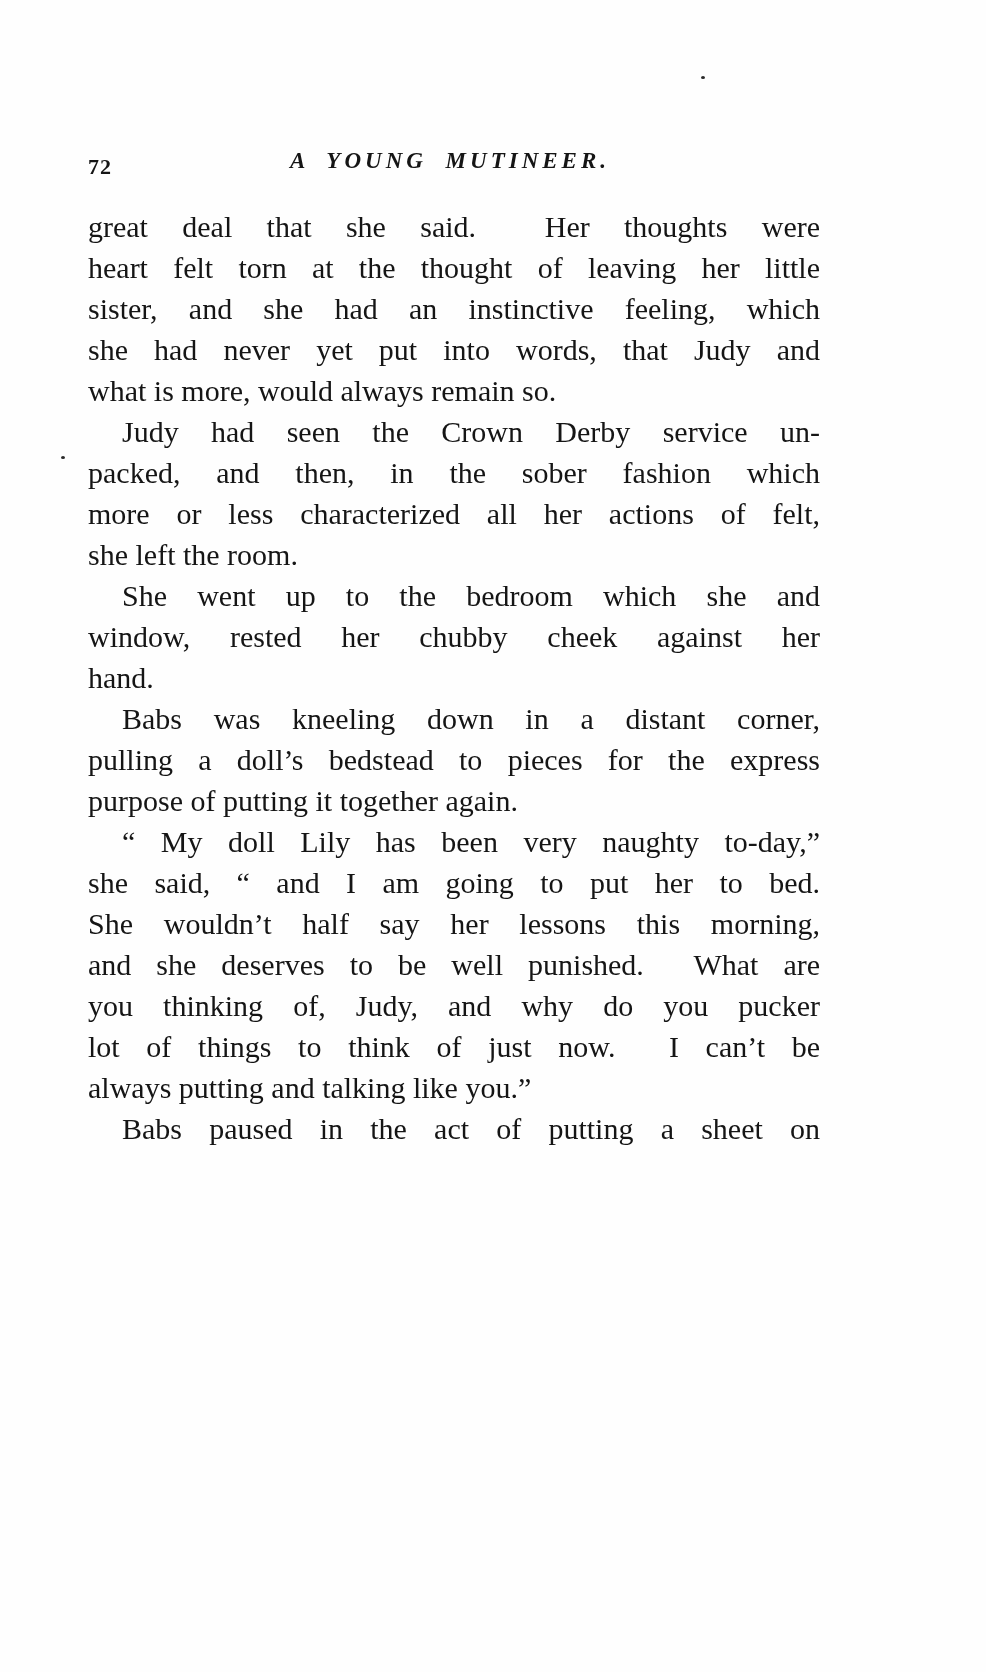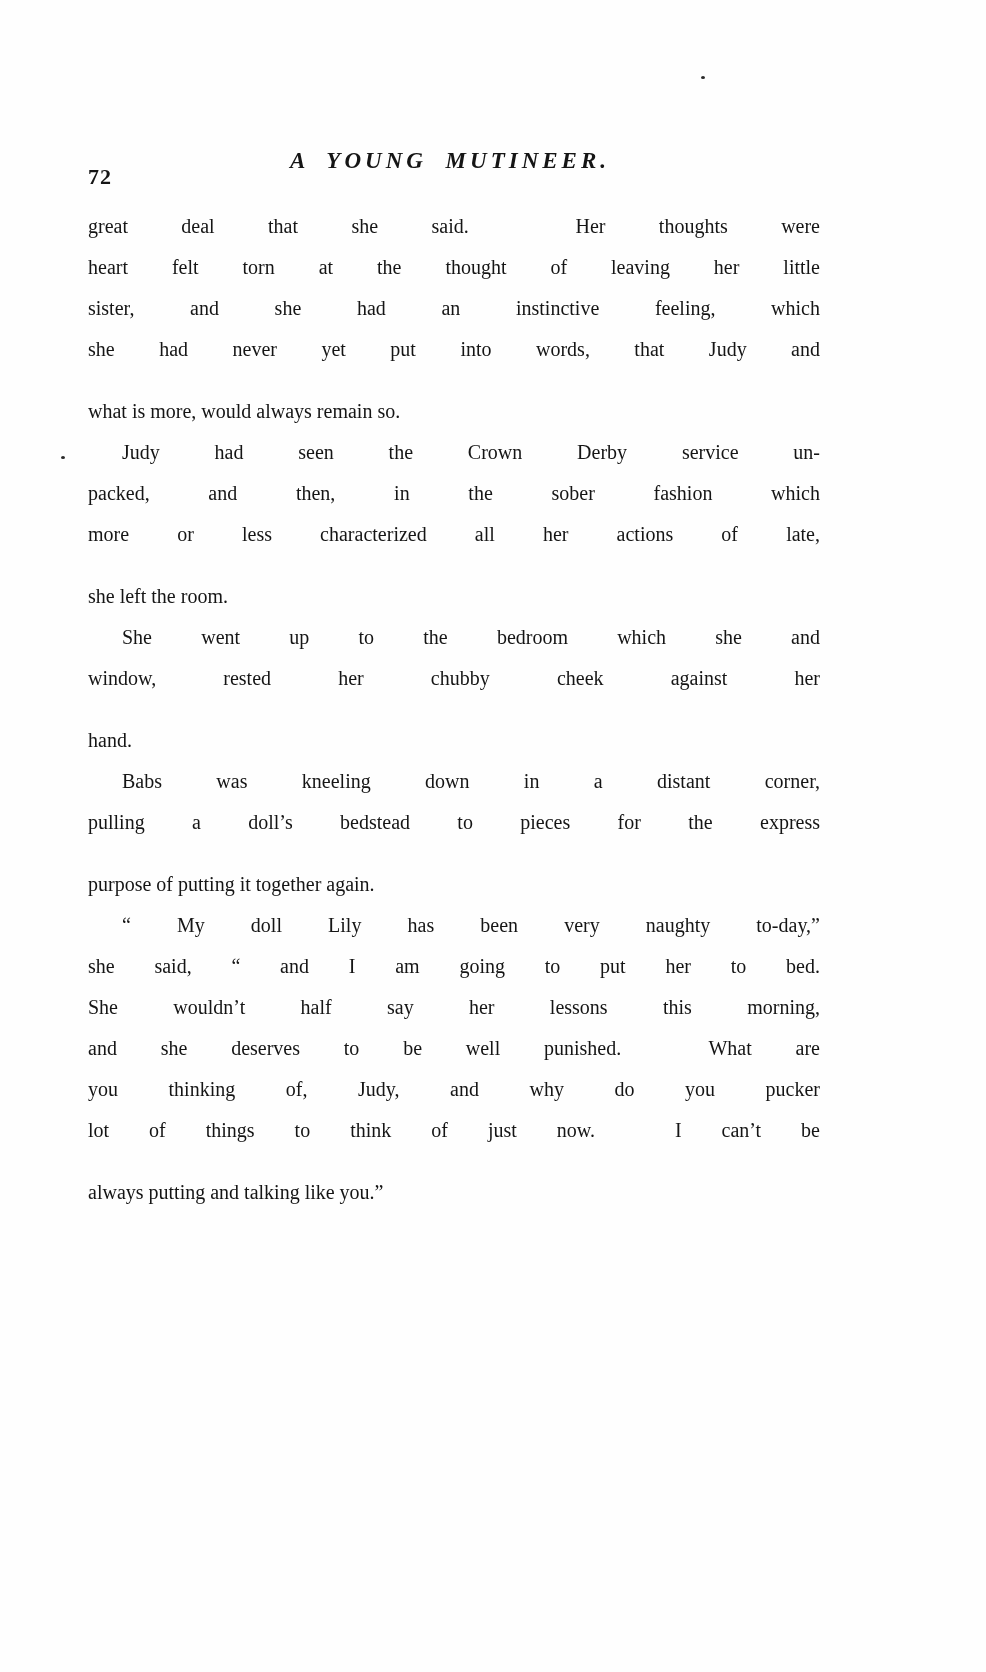--- a/index.html
+++ b/index.html
@@ -23,51 +23,50 @@
     top: 148px;
     width: 732px;
   }
   .running-head {
     position: relative;
     height: 30px;
   }
   .page-num {
     position: absolute;
     left: 0;
-    top: 16px;
+    top: 6px;
     font-weight: 700;
     font-size: 22px;
     letter-spacing: 1px;
   }
   .head-title {
     position: absolute;
     left: 0;
     right: 8px;
     top: 0;
     text-align: center;
     font-style: italic;
     font-weight: 600;
     font-size: 23px;
     letter-spacing: 4px;
     word-spacing: 9px;
   }
   .body-text {
     margin-top: 28px;
   }
   .line {
-    font-size: 20px;
+    font-size: 30px;
     line-height: 41px;
     height: 41px;
     white-space: pre-wrap;
     text-align: justify;
     text-align-last: justify;
   }
   .line.last {
     text-align-last: left;
-    margin-top: 21px;
   }
   .line.indent {
     text-indent: 34px;
   }
   .speck {
     position: absolute;
     background: #2a2a2a;
     border-radius: 50%;
   }
   .speck-top  { left: 701px; top: 76px;  width: 4px; height: 3px; }
@@ -87,30 +86,31 @@
     </div>
 
     <div class="body-text">
         <div class="line">great deal that she said.  Her thoughts were</div>
         <div class="line">heart felt torn at the thought of leaving her little</div>
         <div class="line">sister, and she had an instinctive feeling, which</div>
         <div class="line">she had never yet put into words, that Judy and</div>
         <div class="line last">what is more, would always remain so.</div>
         <div class="line indent">Judy had seen the Crown Derby service un-</div>
         <div class="line">packed, and then, in the sober fashion which</div>
-        <div class="line">more or less characterized all her actions of late,</div>
+        <div class="line">more or less characterized all her actions of felt,</div>
         <div class="line last">she left the room.</div>
         <div class="line indent">She went up to the bedroom which she and</div>
         <div class="line">window, rested her chubby cheek against her</div>
         <div class="line last">hand.</div>
         <div class="line indent">Babs was kneeling down in a distant corner,</div>
         <div class="line">pulling a doll’s bedstead to pieces for the express</div>
         <div class="line last">purpose of putting it together again.</div>
         <div class="line indent">“ My doll Lily has been very naughty to-day,”</div>
         <div class="line">she said, “ and I am going to put her to bed.</div>
         <div class="line">She wouldn’t half say her lessons this morning,</div>
         <div class="line">and she deserves to be well punished.  What are</div>
         <div class="line">you thinking of, Judy, and why do you pucker</div>
         <div class="line">lot of things to think of just now.  I can’t be</div>
         <div class="line last">always putting and talking like you.”</div>
+        <div class="line indent">Babs paused in the act of putting a sheet on</div>
       </div>
   </div>
 </div>
 
 </body></html>

